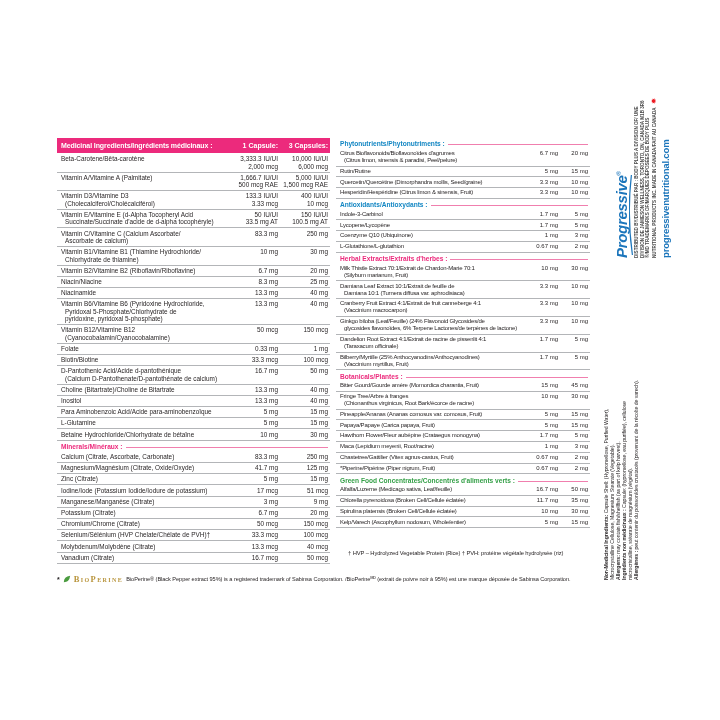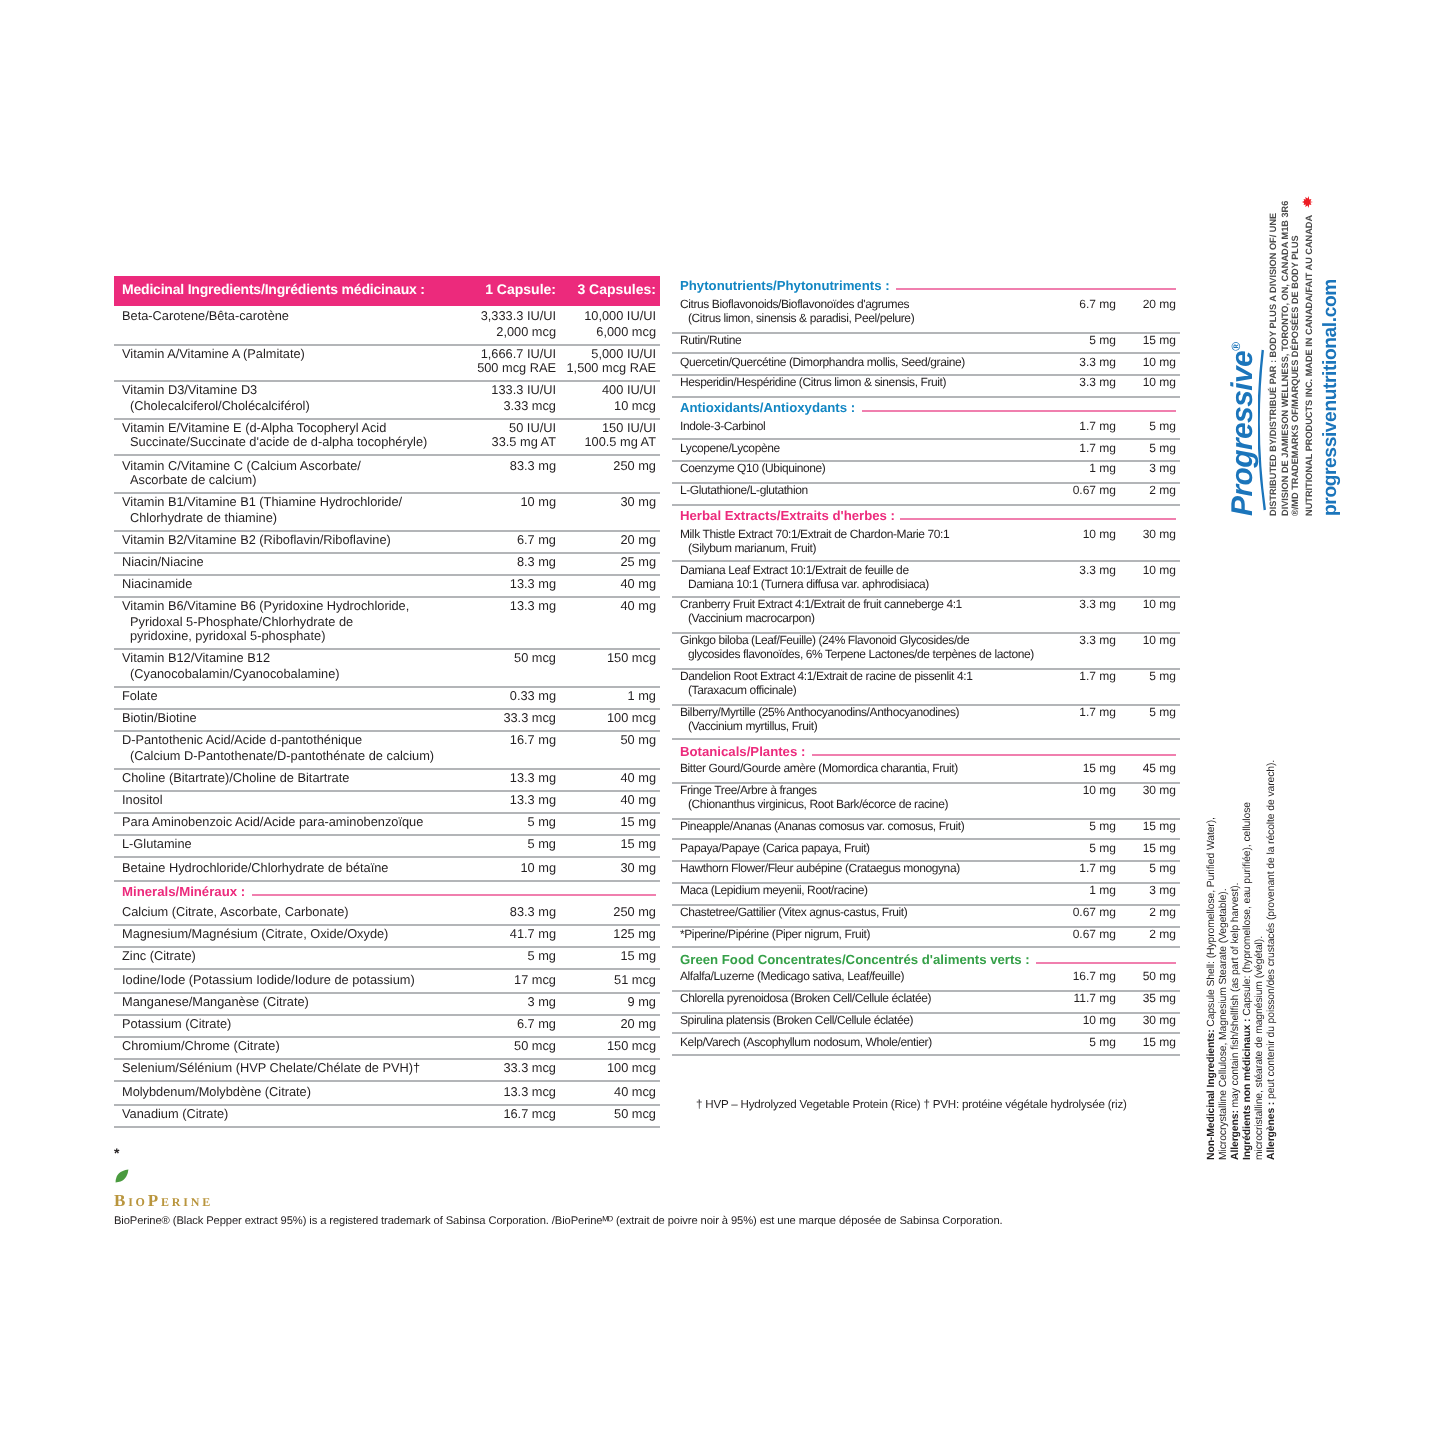--- a/index.html
+++ b/index.html
@@ -28,21 +28,21 @@
 
   .srow{display:flex;align-items:center;gap:3px;padding:2.4px 2px 1.4px 4px;}
   .sname{font-weight:bold;font-size:6.6px;white-space:nowrap;}
   .c-pink{color:var(--pink,#ec2a7c);}
   .c-blue{color:var(--blue,#1286c3);}
   .c-green{color:var(--green,#35a048);}
   .leader{flex:1;border-top:1px solid #f07fae;margin-top:2px;}
 
   .fnote{position:absolute;white-space:nowrap;}
   .fnote-hvp{left:348px;top:550px;font-size:5.8px;letter-spacing:-0.1px;}
-  .fnote-bio{left:57px;top:574px;display:flex;gap:3px;font-size:5.6px;flex-direction:column;}
+  .fnote-bio{left:57px;top:574px;display:flex;align-items:center;gap:3px;font-size:5.6px;}
   .bio-star{font-weight:bold;font-size:7px;}
   .bio-leaf svg{display:block;}
   .bio-logo{font-family:"Liberation Serif",serif;color:var(--gold,#b9953d);
             font-variant:small-caps;font-weight:bold;font-size:8.5px;letter-spacing:1.4px;}
   .bio-text{letter-spacing:-0.05px;}
 
   .rot{position:absolute;transform:rotate(-90deg);transform-origin:0 0;}
   .brand{left:612px;top:258px;width:162px;}
   .brand-logo{font-size:15px;font-weight:bold;font-style:italic;color:var(--brand,#1b75bb);
               line-height:14px;letter-spacing:-0.3px;}

